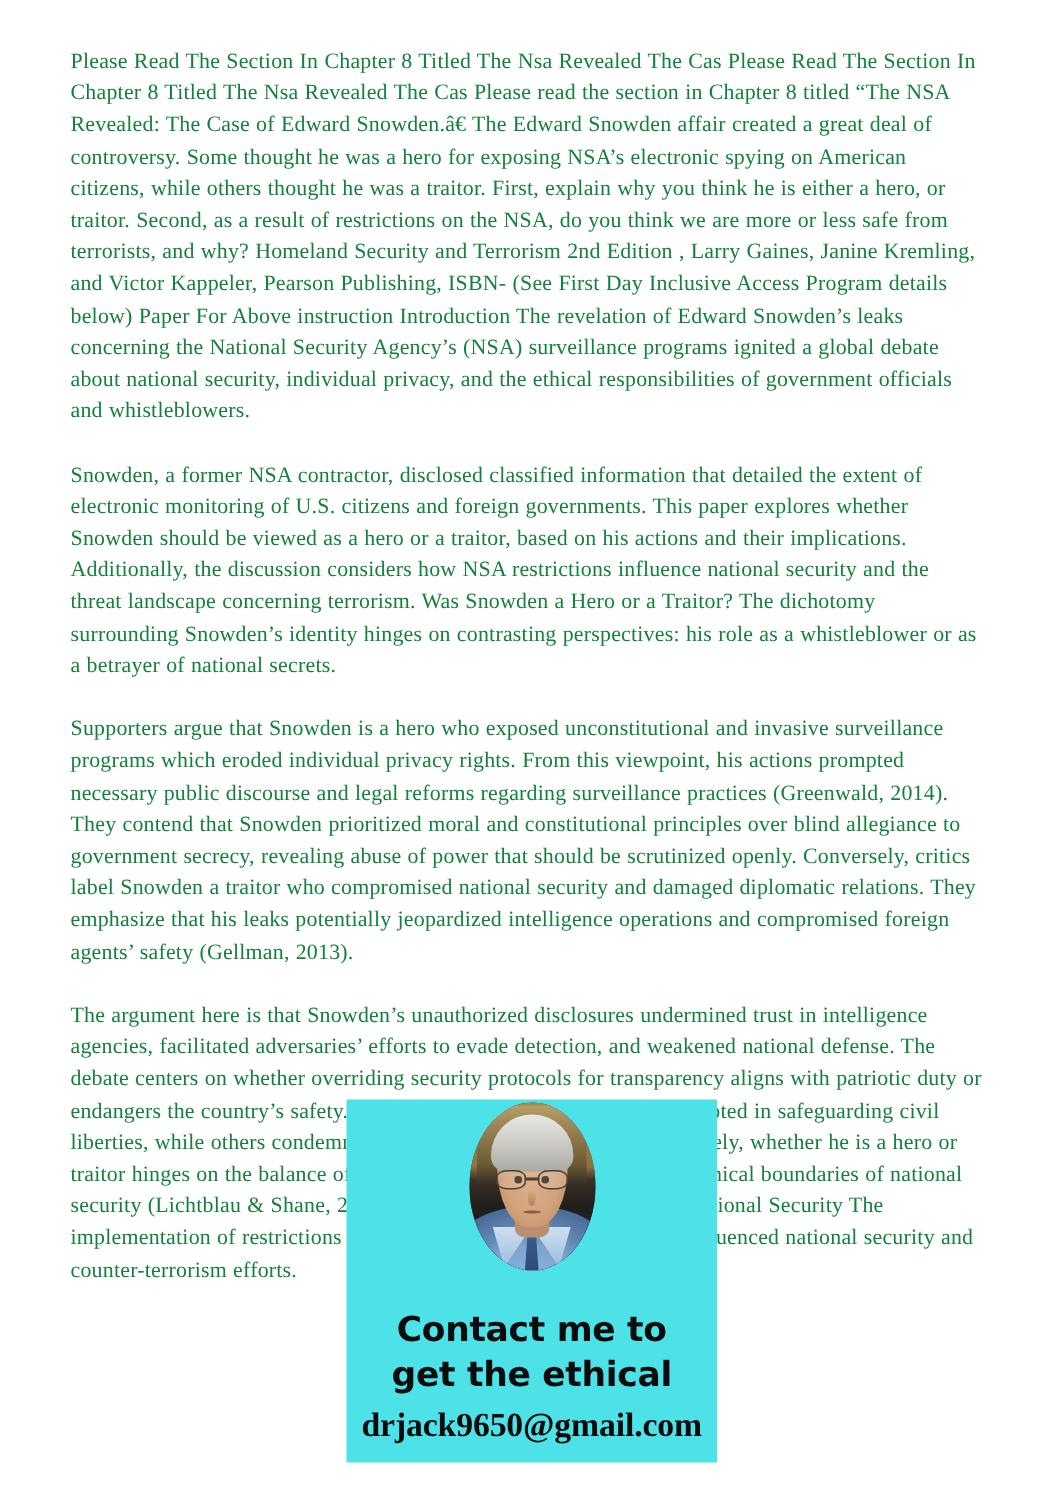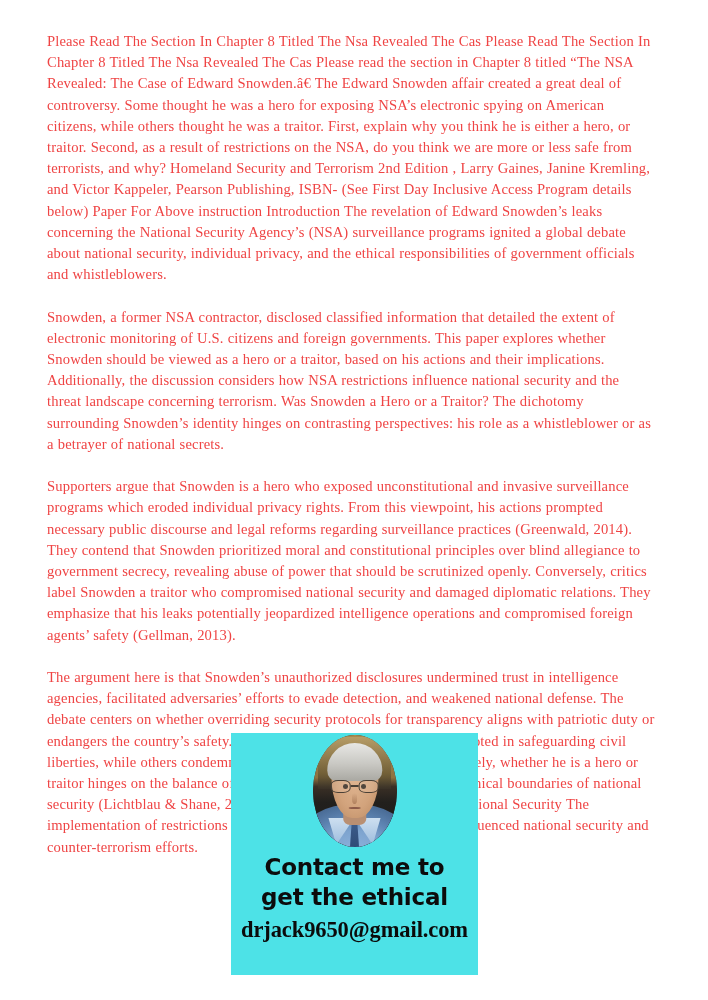--- a/index.html
+++ b/index.html
@@ -21,21 +21,21 @@
   }
   .doc-body {
     position: absolute;
     left: 47px;
     top: 31px;
     width: 608px;
   }
   .para {
     font-size: 14.6px;
     line-height: 21.2px;
-    color: #ef4444;
+    color: #15803d;
     margin: 0 0 21.2px 0;
     text-align: left;
     letter-spacing: 0.01em;
     white-space: pre-wrap;
     word-spacing: 0.02em;
   }
   .para:last-child {
     margin-bottom: 0;
   }
 
@@ -231,21 +231,21 @@
 
 <div class="page">
 
   <div class="doc-body">
     <p class="para">Please Read The Section In Chapter 8 Titled The Nsa Revealed The Cas Please Read The Section In Chapter 8 Titled The Nsa Revealed The Cas Please read the section in Chapter 8 titled “The NSA Revealed: The Case of Edward Snowden.â€ The Edward Snowden affair created a great deal of controversy. Some thought he was a hero for exposing NSA’s electronic spying on American citizens, while others thought he was a traitor. First, explain why you think he is either a hero, or traitor. Second, as a result of restrictions on the NSA, do you think we are more or less safe from terrorists, and why? Homeland Security and Terrorism 2nd Edition , Larry Gaines, Janine Kremling, and Victor Kappeler, Pearson Publishing, ISBN- (See First Day Inclusive Access Program details below) Paper For Above instruction Introduction The revelation of Edward Snowden’s leaks concerning the National Security Agency’s (NSA) surveillance programs ignited a global debate about national security, individual privacy, and the ethical responsibilities of government officials and whistleblowers.</p>
     <p class="para">Snowden, a former NSA contractor, disclosed classified information that detailed the extent of electronic monitoring of U.S. citizens and foreign governments. This paper explores whether Snowden should be viewed as a hero or a traitor, based on his actions and their implications. Additionally, the discussion considers how NSA restrictions influence national security and the threat landscape concerning terrorism. Was Snowden a Hero or a Traitor? The dichotomy surrounding Snowden’s identity hinges on contrasting perspectives: his role as a whistleblower or as a betrayer of national secrets.</p>
     <p class="para">Supporters argue that Snowden is a hero who exposed unconstitutional and invasive surveillance programs which eroded individual privacy rights. From this viewpoint, his actions prompted necessary public discourse and legal reforms regarding surveillance practices (Greenwald, 2014). They contend that Snowden prioritized moral and constitutional principles over blind allegiance to government secrecy, revealing abuse of power that should be scrutinized openly. Conversely, critics label Snowden a traitor who compromised national security and damaged diplomatic relations. They emphasize that his leaks potentially jeopardized intelligence operations and compromised foreign agents’ safety (Gellman, 2013).</p>
     <p class="para">The argument here is that Snowden’s unauthorized disclosures undermined trust in intelligence agencies, facilitated adversaries’ efforts to evade detection, and weakened national defense. The debate centers on whether overriding security protocols for transparency aligns with patriotic duty or endangers the country’s safety. Some appreciate Snowden’s motives rooted in safeguarding civil liberties, while others condemn the risks his disclosures posed. Ultimately, whether he is a hero or traitor hinges on the balance of transparency versus security, and the ethical boundaries of national security (Lichtblau &amp; Shane, 2013). Impact of NSA Restrictions on National Security The implementation of restrictions on NSA surveillance capabilities has influenced national security and counter-terrorism efforts.</p>
   </div>
 
-  <div class="contact-overlay" style="background: rgb(77, 226, 231);">
+  <div class="contact-overlay" style="background: rgb(77, 226, 231); gap: 20px;">
 
     <div class="avatar-wrap">
       <div class="ph-bg"></div>
       <div class="ph-shoulders"></div>
       <div class="ph-collar-l"></div>
       <div class="ph-collar-r"></div>
       <div class="ph-tie"></div>
       <div class="ph-neck"></div>
       <div class="ph-face"></div>
       <div class="ph-hair"></div>

